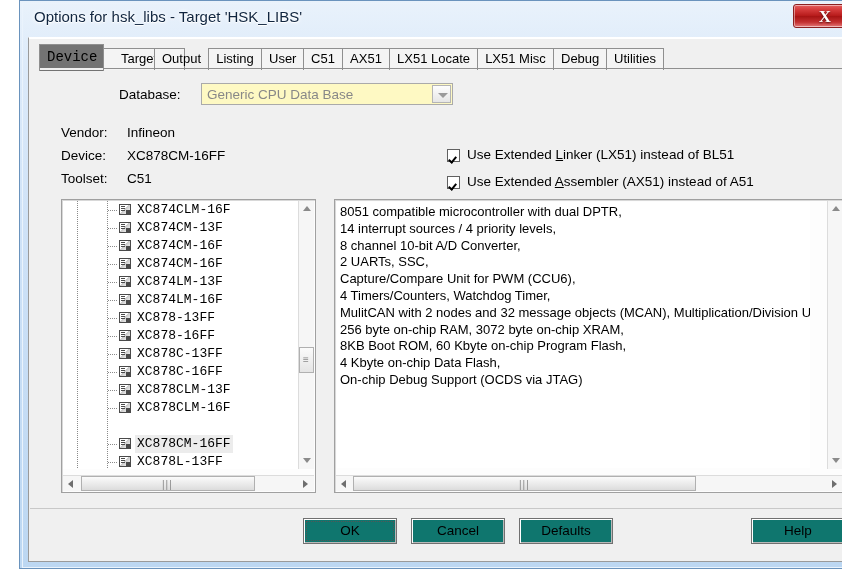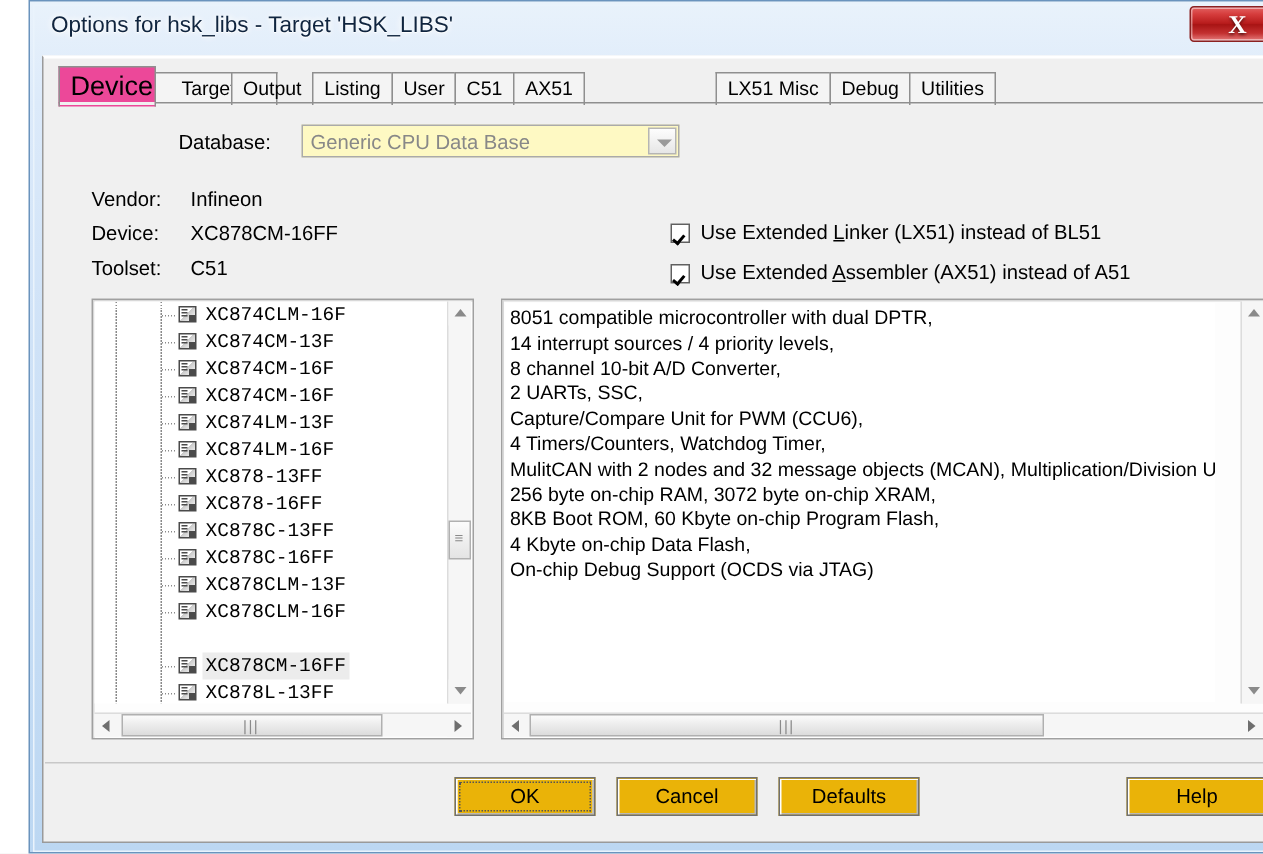--- a/index.html
+++ b/index.html
@@ -78,24 +78,25 @@
     border:1px solid #8f8f8f;
     border-bottom:none;
     font-size:13px;color:#000;
     line-height:20px;text-align:center;
     padding:0 7px;
     cursor:pointer;
     white-space:nowrap;
   }
   .tab.active{
     top:0;height:27px;line-height:24px;
-    background:#ec4899;
+    background:#737373;
     border-color:#8f8f8f;
     z-index:5;
-    font-size:18px;
+    font-size:14px;
+    font-family:Liberation Mono, monospace;
   }
   #tab-underline{
     position:absolute;left:10px;top:30px;width:806px;height:1px;
     background:#8f8f8f;
   }
   #tab-underline-cover{
     position:absolute;top:30px;height:2px;background:#f0f0f0;z-index:6;
   }
 
   
@@ -228,21 +229,21 @@
     border:1px solid #b0b0b0;cursor:pointer;
   }
   .thumb.horiz{background:linear-gradient(180deg,#fbfbfb,#dcdcdc);}
   .grip{position:absolute;color:#8a8a8a;font-size:10px;line-height:1;letter-spacing:1px;}
 
   
   #btnrow{position:absolute;left:10px;top:480px;width:806px;height:34px;}
   .dbtn{
     position:absolute;top:0;height:26px;
     box-sizing:border-box;
-    background:#eab308;
+    background:#0f766e;
     border:1px solid #707070;
     box-shadow:inset 1px 1px 0 #ffffff, inset -1px -1px 0 #b9b9b9;
     font-size:13.5px;color:#000;
     line-height:24px;text-align:center;cursor:pointer;
   }
   .dbtn.default{box-shadow:inset 1px 1px 0 #ffffff, inset -1px -1px 0 #b9b9b9, inset 0 0 0 1px #f0f0f0;}
   .dbtn.default::before{
     content:"";position:absolute;left:2px;top:2px;right:2px;bottom:2px;
     border:1px dotted #555;
   }
@@ -269,20 +270,21 @@
   <div id="client">
 
     <div id="tabstrip">
         <div class="tab active" style="left: 0px; width: 65px;"><span>Device</span></div>
         <div class="tab" style="left: 64px; width: 72px;"><span>Target</span></div>
         <div class="tab" style="left: 115px; width: 31px;"><span>Output</span></div>
         <div class="tab" style="left: 169px; width: 54px;"><span>Listing</span></div>
         <div class="tab" style="left: 222px; width: 43px;"><span>User</span></div>
         <div class="tab" style="left: 264px; width: 40px;"><span>C51</span></div>
         <div class="tab" style="left: 303px; width: 48px;"><span>AX51</span></div>
+        <div class="tab" style="left: 350px; width: 89px;"><span>LX51 Locate</span></div>
         <div class="tab" style="left: 438px; width: 77px;"><span>LX51 Misc</span></div>
         <div class="tab" style="left: 514px; width: 54px;"><span>Debug</span></div>
         <div class="tab" style="left: 567px; width: 58px;"><span>Utilities</span></div>
       </div>
     <div id="tab-underline"></div>
     <div id="tab-underline-cover" style="left: 11px; width: 63px;"></div>
 
     <div id="pane">
 
       <div id="db-label" class="info-label">Database:</div>

